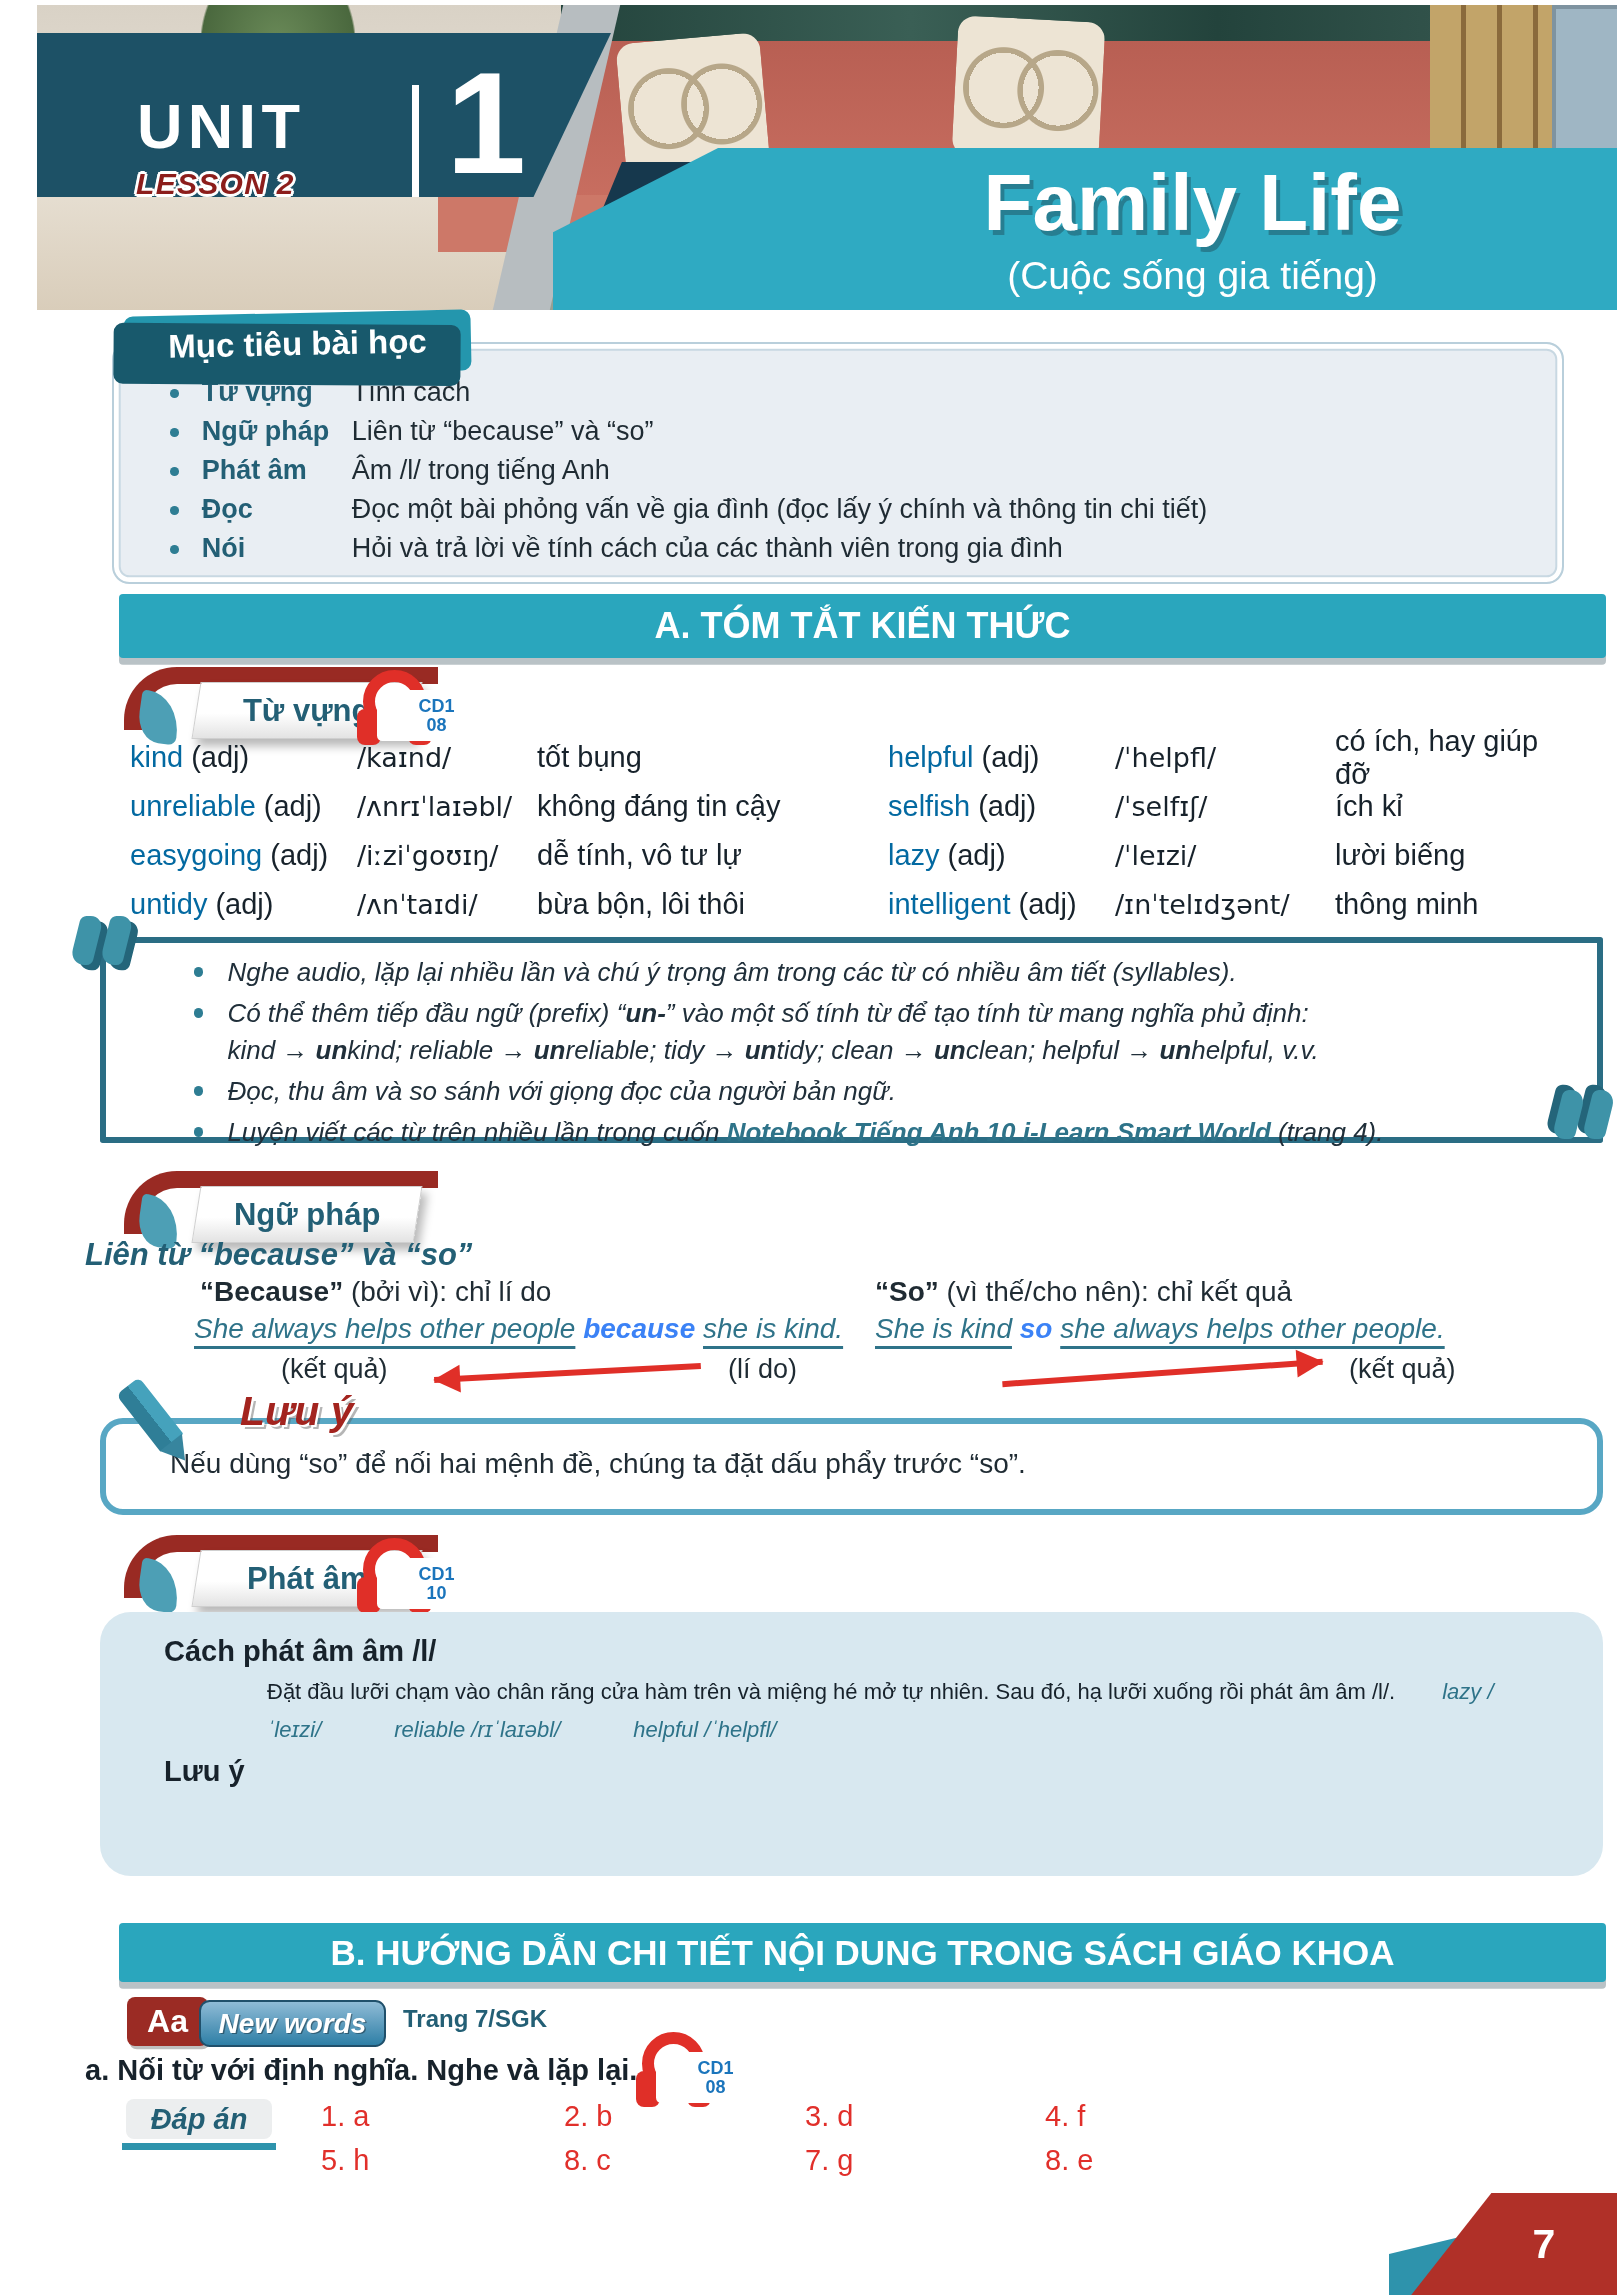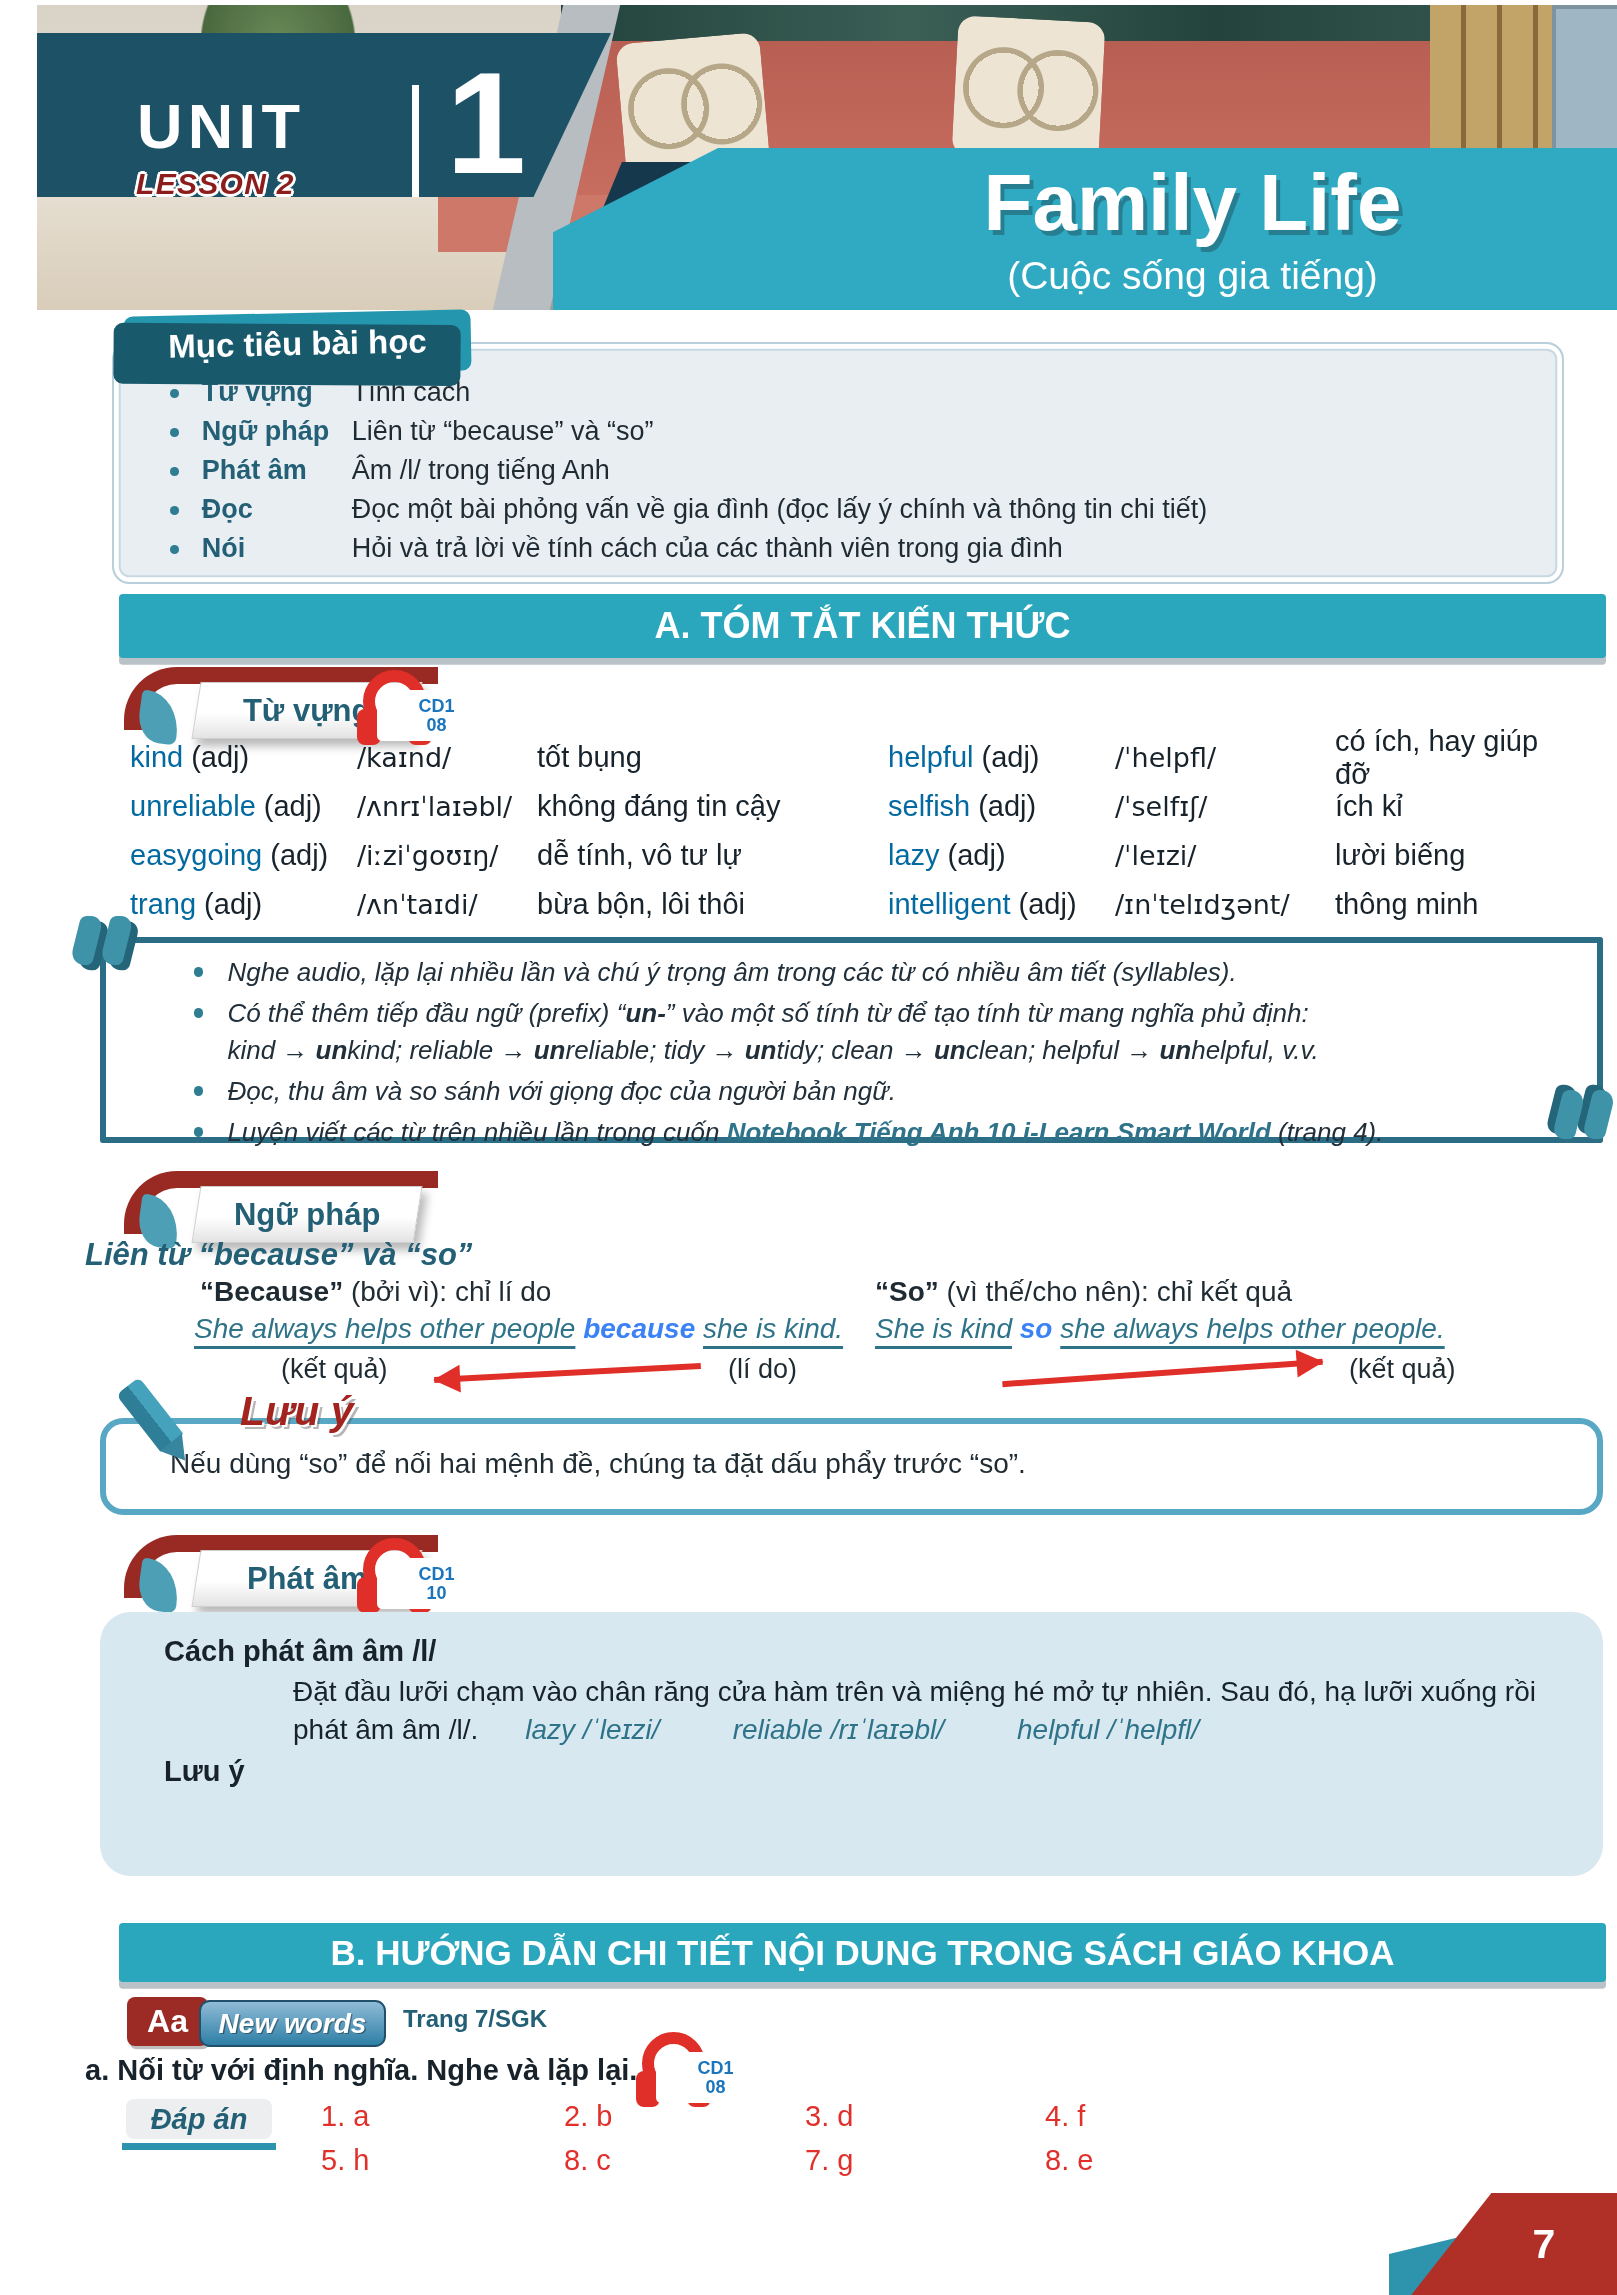--- a/index.html
+++ b/index.html
@@ -121,21 +121,21 @@
       text-shadow:2px 2px 0 #fff,4px 4px 0 rgba(90,90,90,.45);}
   .note2-text{left:170px;top:1448px;font-size:28px;color:#1F2B33;z-index:3;}
   .pencil{left:120px;top:1370px;width:80px;height:107px;transform:rotate(-38deg);z-index:4;}
   .pencil .pbody{position:absolute;left:23px;top:4px;width:29px;height:72px;border-radius:6.7px 6.7px 1.3px 1.3px;
                  background:linear-gradient(90deg,#2F7E97 50%,#45A2BC 50%);}
   .pencil .ptip{position:absolute;left:23px;top:75px;width:0;height:0;border-left:14.7px solid transparent;border-right:14.7px solid transparent;border-top:23px solid #37859E;}
 
   
   .pronbox{left:100px;top:1612px;width:1503px;height:264px;background:#D8E8F0;border-radius:31px;}
   .pron-sub{left:164px;top:1635px;font-size:29px;font-weight:700;color:#17222B;}
-  .pron-p1{left:293px;top:1673px;width:1276px;font-size:28px;line-height:38px;color:#17222B;}
+  .pron-p1{left:267px;top:1673px;width:1276px;font-size:22px;line-height:38px;color:#17222B;}
   .pron-note{left:164px;top:1755px;font-size:29px;font-weight:700;color:#17222B;}
   .pron-p2{left:281px;top:1787px;width:1279px;font-size:27px;line-height:38px;color:#17222B;}
 
   
   .aa-badge{left:127px;top:1997px;width:81px;height:49px;background:#9B2B24;border-radius:8px;
             display:flex;align-items:center;justify-content:center;color:#fff;font-size:32px;font-weight:800;
             box-shadow:2px 3.3px 0 rgba(0,0,0,.25);}
   .nw-pill{left:199px;top:2000px;width:183px;height:43px;border-radius:10.7px;border:2px solid #20506B;
            background:linear-gradient(180deg,#8FBBD6,#2E7FA6);display:flex;align-items:center;justify-content:center;}
   .nw-pill span{color:#fff;font-size:28px;font-weight:700;font-style:italic;text-shadow:1.3px 1.3px 0 rgba(0,0,0,.35);}
@@ -248,21 +248,21 @@
       <span class="vw"><b>unreliable</b><span class="vp">(adj)</span></span>
       <span class="vipa">/ʌnrɪˈlaɪəbl/</span>
       <span class="vm">không đáng tin cậy</span>
     </div>
     <div class="vrow">
       <span class="vw"><b>easygoing</b><span class="vp">(adj)</span></span>
       <span class="vipa">/iːziˈgoʊɪŋ/</span>
       <span class="vm">dễ tính, vô tư lự</span>
     </div>
     <div class="vrow">
-      <span class="vw"><b>trang</b><span class="vp">(adj)</span></span>
+      <span class="vw"><b>untidy</b><span class="vp">(adj)</span></span>
       <span class="vipa">/ʌnˈtaɪdi/</span>
       <span class="vm">bừa bộn, lôi thôi</span>
     </div>
   </div>
   <div class="abs vblock vblock-r" style="left:888px;top:733px;width:675px;">
     <div class="vrow">
       <span class="vw"><b>helpful</b><span class="vp">(adj)</span></span>
       <span class="vipa">/ˈhelpfl/</span>
       <span class="vm">có ích, hay giúp đỡ</span>
     </div>

